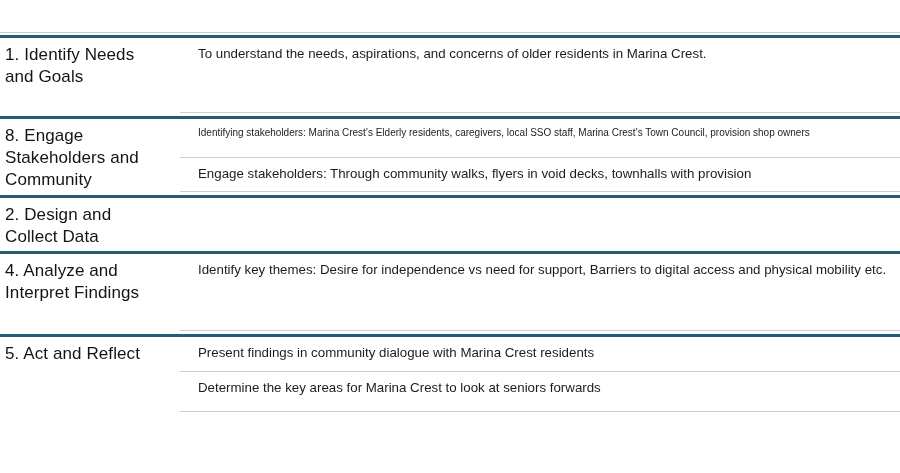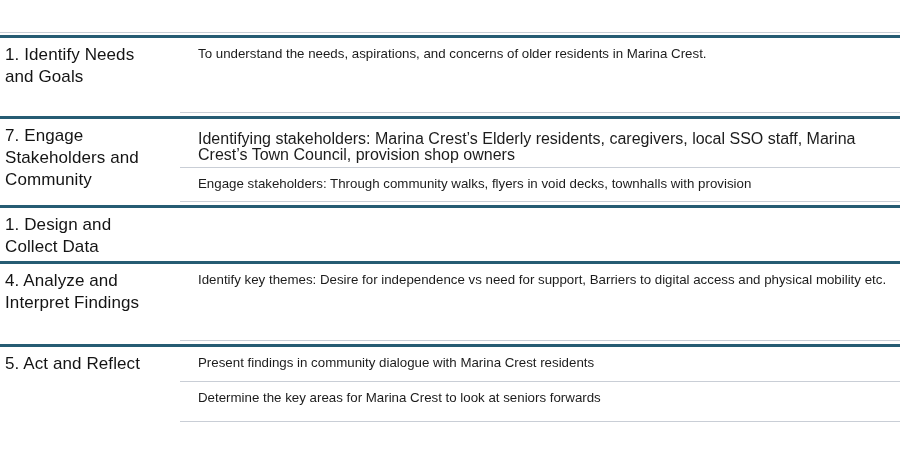--- a/index.html
+++ b/index.html
@@ -24,46 +24,46 @@
     padding:6px 30px 0 5px;
     font-size:17px;line-height:22px;color:#141414;
     letter-spacing:0.1px;
   }
   .right-col{flex:1 1 auto;display:flex;flex-direction:column;justify-content:center;}
   .item{
     border-bottom:1px solid var(--divider);
     padding:7px 8px 4px 18px;
     font-size:13.3px;line-height:18px;color:var(--text);
   }
-  .item.small{font-size:16px;line-height:16px;padding-top:12px;}
+  .item.small{font-size:10px;line-height:16px;padding-top:6px;}
 </style>
 </head>
 <body>
 
 <div class="page">
   <div class="top-spacer"></div>
   <div class="top-rule"></div>
 
   <div class="section">
     <div class="left-cell">1. Identify Needs and Goals</div>
     <div class="right-col">
       <div class="item" style="min-height:75px">To understand the needs, aspirations, and concerns of older residents in Marina Crest.</div>
     </div>
   </div>
 
   <div class="section">
-    <div class="left-cell">7. Engage Stakeholders and Community</div>
+    <div class="left-cell">8. Engage Stakeholders and Community</div>
     <div class="right-col">
       <div class="item small" style="min-height:39px">Identifying stakeholders: Marina Crest’s Elderly residents, caregivers, local SSO staff, Marina Crest’s Town Council, provision shop owners</div>
       <div class="item" style="min-height:34px">Engage stakeholders: Through community walks, flyers in void decks, townhalls with provision</div>
     </div>
   </div>
 
   <div class="section">
-    <div class="left-cell">1. Design and Collect Data</div>
+    <div class="left-cell">2. Design and Collect Data</div>
     <div class="right-col">
     </div>
   </div>
 
   <div class="section">
     <div class="left-cell">4. Analyze and Interpret Findings</div>
     <div class="right-col">
       <div class="item" style="min-height:77px">Identify key themes: Desire for independence vs need for support, Barriers to digital access and physical mobility etc.</div>
     </div>
   </div>

